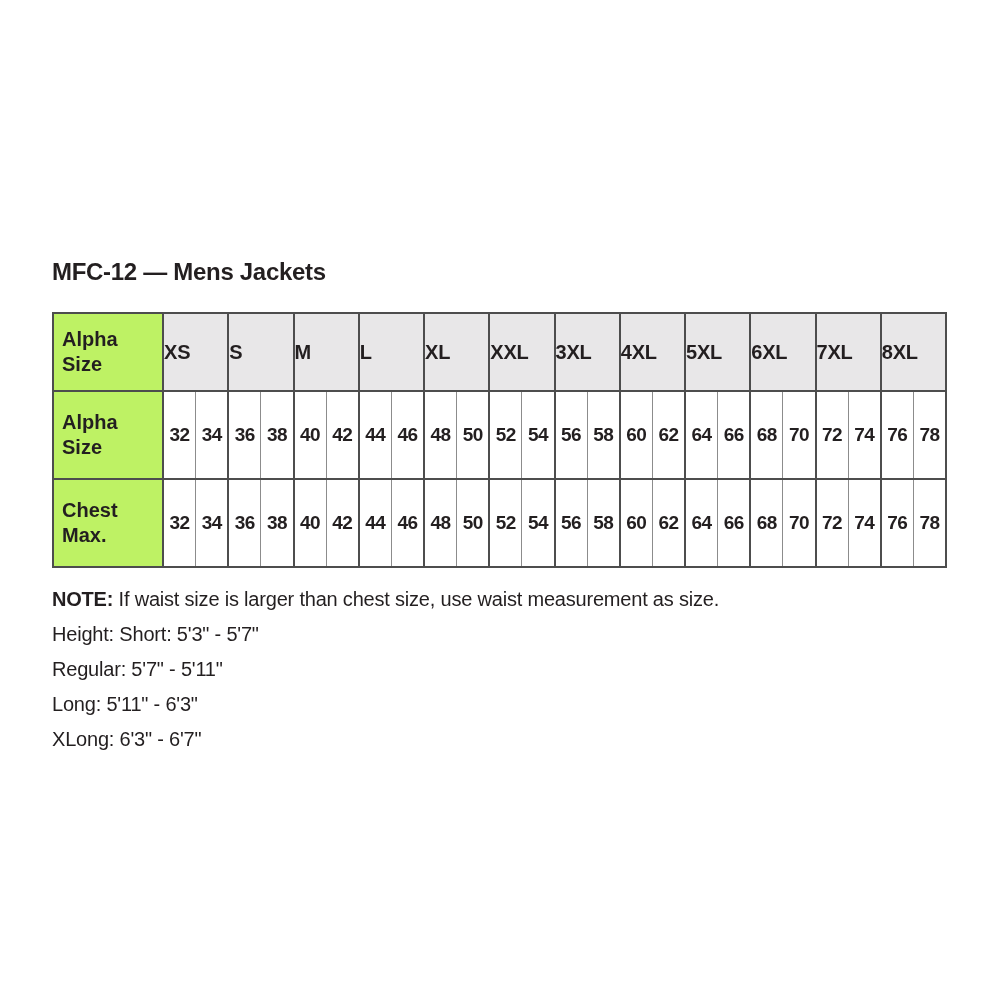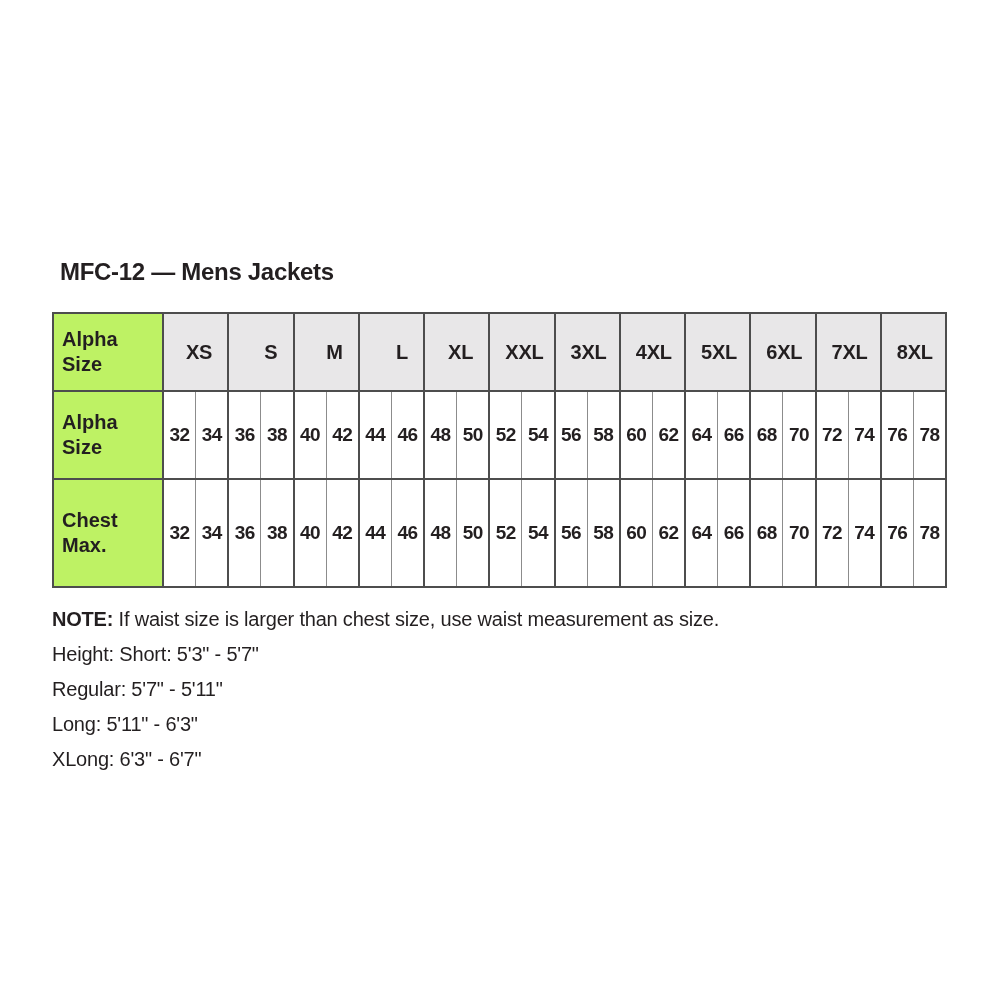--- a/index.html
+++ b/index.html
@@ -18,51 +18,51 @@
   .content {
     position: absolute;
     left: 52px;
     top: 258px;
     width: 896px;
   }
   .page-title {
     font-size: 24px;
     font-weight: bold;
     letter-spacing: -0.3px;
-    margin: 0 0 26px 8px;
+    margin: 0 0 26px 0;
   }
   table.size-chart {
     border-collapse: collapse;
     table-layout: fixed;
     width: 895px;
     border: 2px solid #4d4d4d;
   }
   table.size-chart tr.r-head  { height: 78px; }
   table.size-chart tr.r-size  { height: 88px; }
-  table.size-chart tr.r-max   { height: 108px; }
+  table.size-chart tr.r-max   { height: 88px; }
   th.label-cell {
     width: 92px;
     background: #bef264;
     font-size: 20px;
     font-weight: bold;
     text-align: left;
     vertical-align: middle;
     border: 2px solid #4d4d4d;
     padding: 0 8px;
     line-height: 1.25;
   }
   th.alpha-cell {
     background: #e8e7e8;
     font-size: 20px;
     font-weight: bold;
     letter-spacing: -0.2px;
-    text-align: right;
+    text-align: left;
     vertical-align: middle;
     border: 2px solid #4d4d4d;
-    padding: 15px;
+    padding: 0;
   }
   td.val {
     background: #ffffff;
     font-size: 19px;
     font-weight: bold;
     letter-spacing: -0.6px;
     text-align: center;
     vertical-align: middle;
     border-top: 2px solid #4d4d4d;
     border-bottom: 2px solid #4d4d4d;

